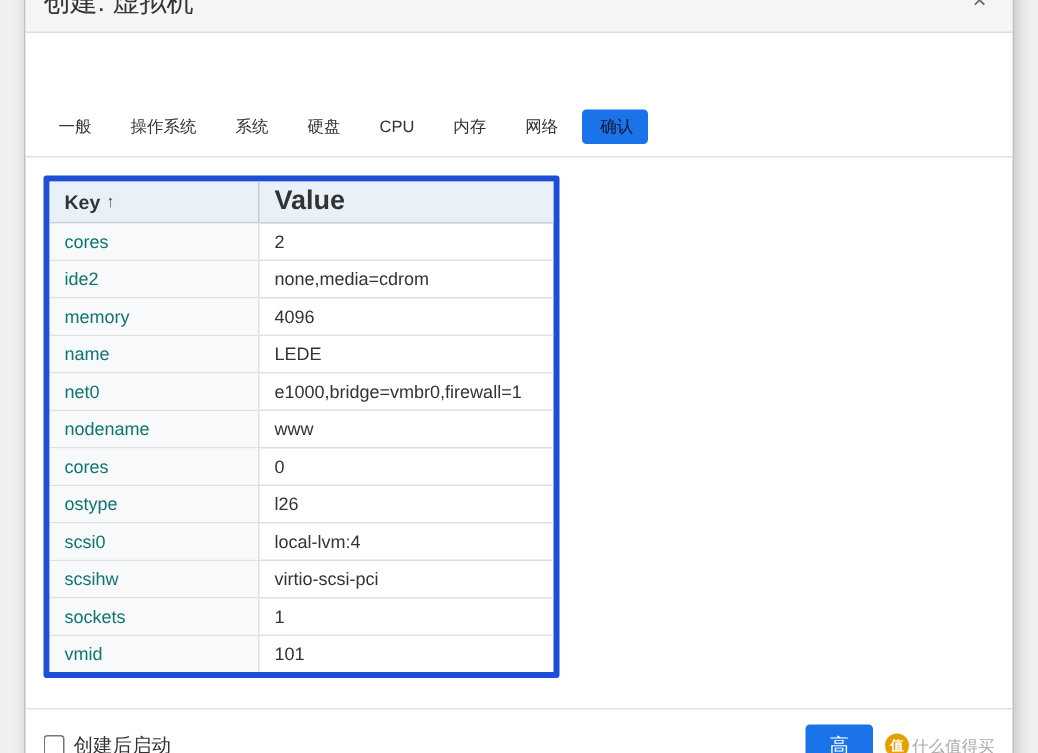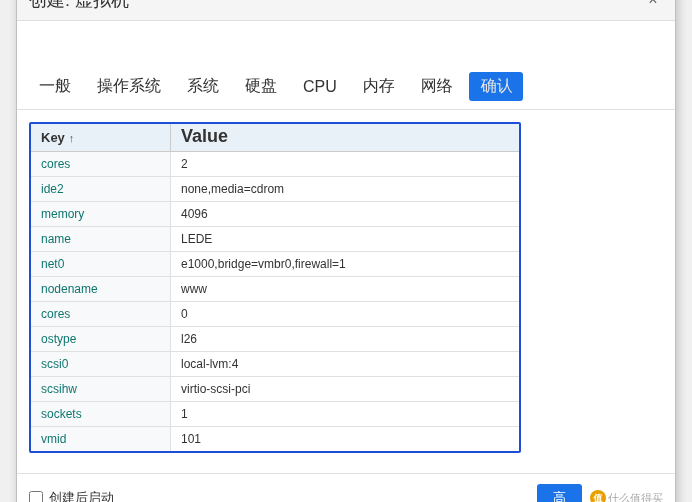--- a/index.html
+++ b/index.html
@@ -56,36 +56,36 @@
       align-items: center;
       gap: 6px;
       border-bottom: 1px solid #e0e0e0;
       background: #fff;
     }
     .nav-item {
       padding: 4px 10px;
       cursor: pointer;
       color: #333;
       border-radius: 3px;
-      font-size: 16px;
+      font-size: 11px;
       margin-top: 43px;
     }
     .nav-item.active {
       background: #1a73e8;
-      color: #e5e5e5;
+      color: #0f172a;
       padding-left: 12px;
     }
     .content-area {
       padding: 12px;
     }
     .table-wrapper {
-      border: 2px solid #1d4ed8;
+      border: 4px solid #1d4ed8;
       border-radius: 2px;
       overflow: hidden;
-      width: 492px;
+      width: 344px;
     }
     .table-header {
       display: flex;
       background: #e8f0f8;
       border-bottom: 1px solid #ccc;
     }
     .table-header .col-key {
       width: 140px;
       padding: 6px 10px;
       font-weight: bold;

